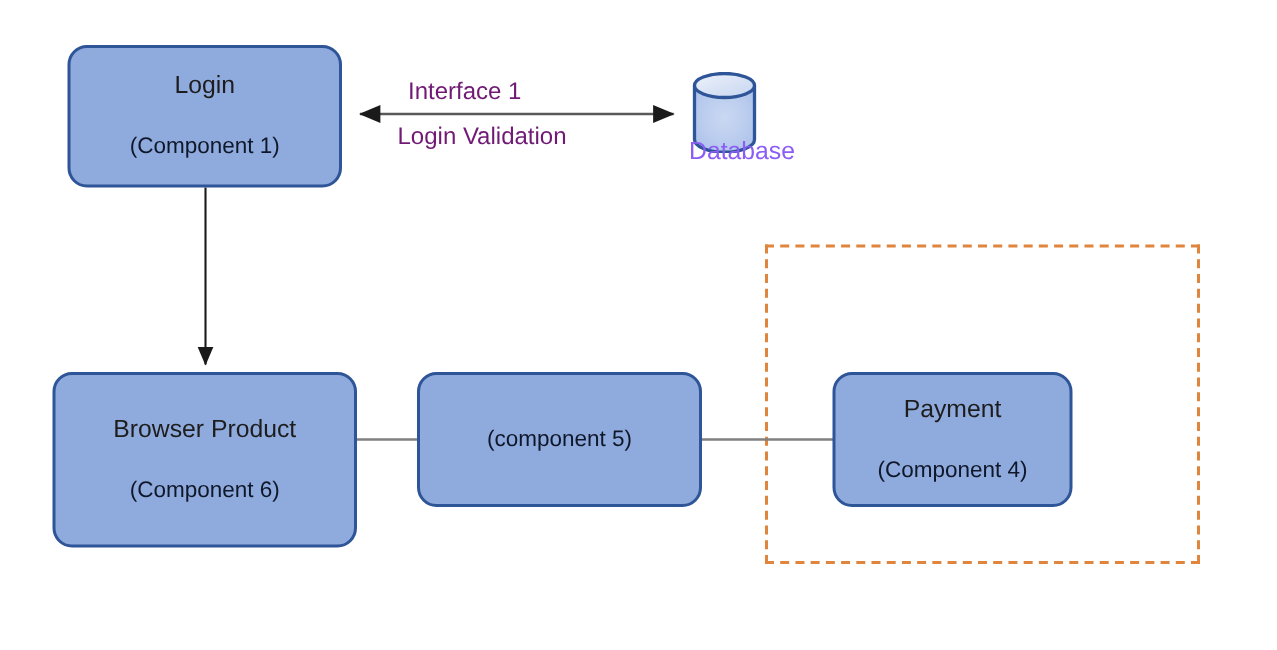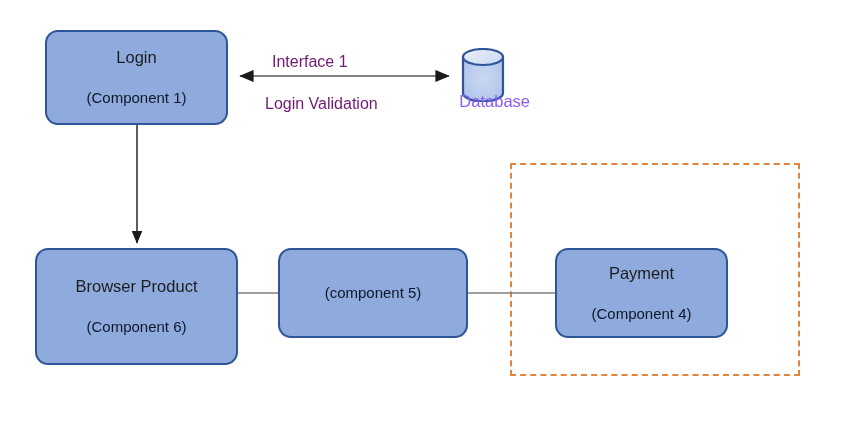--- a/index.html
+++ b/index.html
@@ -45,21 +45,21 @@
   .comp-sub {
     font-size: 15px;
     line-height: 1.3;
     color: #0f172a;
     white-space: nowrap;
   }
 
   #box-login      { left: 45px;  top: 30px;  width: 183px; height: 95px; }
   #box-browser    { left: 35px;  top: 248px; width: 203px; height: 117px; }
   #box-cart       { left: 278px; top: 248px; width: 190px; height: 90px; }
-  #box-payment    { left: 555px; top: 248px; width: 173px; height: 90px; }
+  #box-payment    { left: 555px; top: 248px; width: 160px; height: 90px; }
 
   
   #module-payment {
     position: absolute;
     left: 510px;
     top: 163px;
     width: 290px;
     height: 213px;
     box-sizing: border-box;
     border: 2px dashed #E0853D;
@@ -89,21 +89,21 @@
 
   
   .iface-label {
     position: absolute;
     font-size: 16px;
     color: #701a75;
     white-space: nowrap;
     z-index: 4;
   }
   #iface-top    { left: 272px; top: 53px; }
-  #iface-bottom { left: 265px; top: 83px; margin-top: 12px; }
+  #iface-bottom { left: 265px; top: 83px; }
 
   
   #db-shape {
     position: absolute;
     left: 461px;
     top: 48px;
     width: 44px;
     height: 54px;
     z-index: 5;
   }

